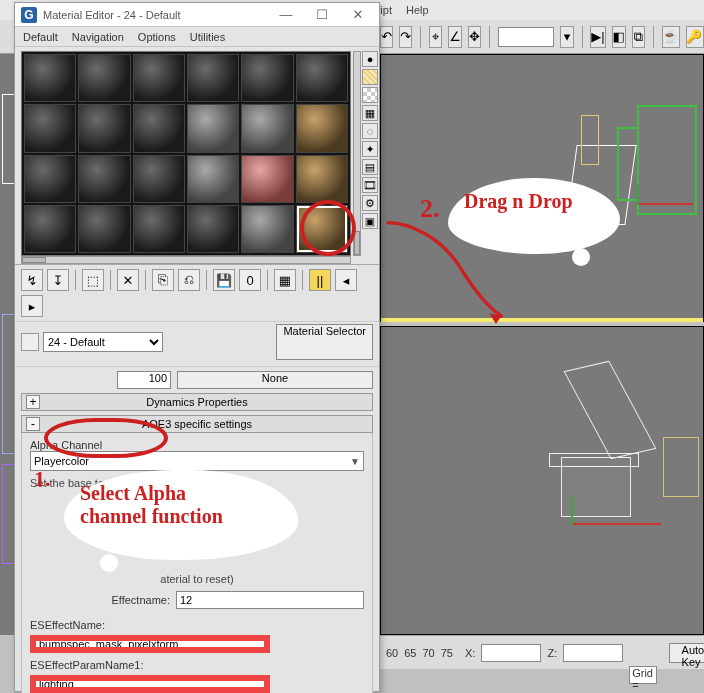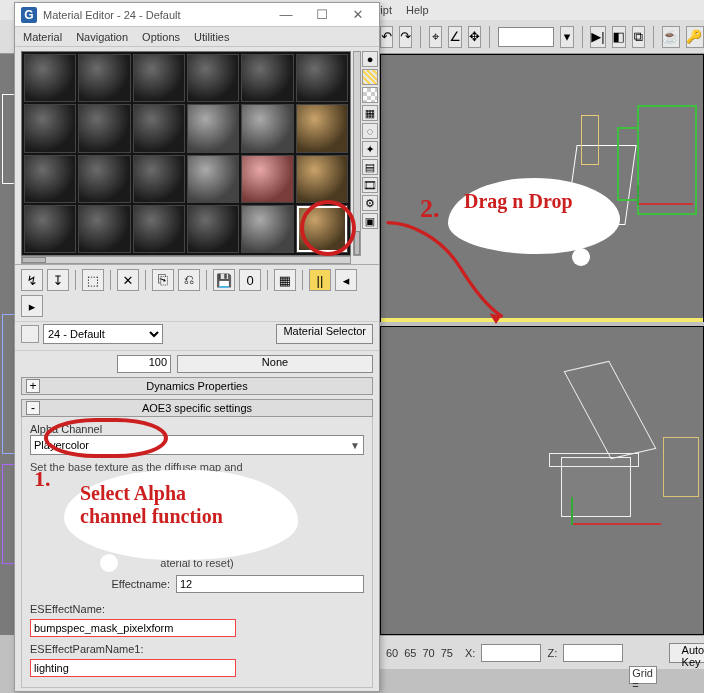--- a/index.html
+++ b/index.html
@@ -75,40 +75,40 @@
 .me-side .sbtn.striped{ background: repeating-linear-gradient(45deg,#f5d65b,#f5d65b 2px,#e8e8e8 2px,#e8e8e8 4px);}
 .me-side .sbtn.check{ background: repeating-conic-gradient(#ccc 0 25%, #fff 0 50%) 0 0/8px 8px;}
 
 .me-toolrow { padding:4px 6px; display:flex; align-items:center; gap:4px; border-bottom:1px solid #ccc; flex-wrap:wrap;}
 .me-toolrow .tbtn { width:22px; height:22px; border:1px solid #999; background:#eee; display:flex; align-items:center; justify-content:center; font-size:13px; }
 .me-toolrow .sep { width:1px; height:20px; background:#999; margin:0 2px;}
 
 .me-pickrow { padding:2px 6px 6px; display:flex; align-items:center; gap:4px; border-bottom:1px solid #ccc;justify-content:space-between;}
 .me-pickrow .eyedrop { width:18px; height:18px; border:1px solid #999; background:#eee;}
 .me-pickrow select { flex: 0 0 120px; height:20px; border:1px solid #888; background:#fff;}
-.me-pickrow .mbtn { height:20px; border:1px solid #888; background:#eee; padding:0 6px;}
+.me-pickrow .mbtn { height:36px; border:1px solid #888; background:#eee; padding:0 6px;}
 .me-pickrow .stretch { flex:1; }
 
 .me-body { position:relative; padding:2px 6px 6px; overflow:hidden;}
 .me-row { display:flex; align-items:center; gap:6px; margin:2px 0; }
 .me-row .spin { width:54px; height:18px; border:1px solid #888; background:#fff; text-align:right; padding:0 3px; }
 .me-row .long { flex:1; height:18px; border:1px solid #888; background:#eee; text-align:center; }
 
 .rollout { margin-top:4px; }
 .rollout .hd { height:18px; border:1px solid #999; background:#ddd; display:flex; align-items:center; justify-content:center; position:relative; cursor:pointer;}
 .rollout .hd .pm { position:absolute; left:4px; top:1px; width:14px; height:14px; border:1px solid #888; background:#f5f5f5; display:flex; align-items:center; justify-content:center; font-size:12px;}
 .rollout .bd { border:1px solid #bfbfbf; border-top:none; background:#e4e4e4; padding:6px 8px 10px;}
 .rollout .lbl { color:#333; }
 .rollout .combo { width:100%; height:20px; border:1px solid #888; background:#fff; padding:0 3px; display:flex; align-items:center; justify-content:space-between;}
 .rollout .combo .arrow{ font-size:10px; color:#555;}
 .rollout .desc { color:#444; margin-top:6px; }
 .rollout .field-row { display:flex; align-items:center; gap:6px; margin-top:6px;}
 .rollout .field-row .flabel { color:#333; }
 .rollout .field-row .finput { flex:1; height:18px; border:1px solid #888; background:#fff; padding:0 3px;}
-.rollout .plain-input { width:206px; height:18px; border:1px solid #ef4444; background:#fff; padding:0 3px; margin-top:2px;}
+.rollout .plain-input { width:240px; height:18px; border:6px solid #ef4444; background:#fff; padding:0 3px; margin-top:2px;}
 
 
 .annot { position:absolute; pointer-events:none; font-family: "Comic Sans MS", "Segoe Script", cursive; color:#cc1f1f; font-weight:700; }
 .circle-red { position:absolute; border:4px solid #cc1f1f; border-radius:50%; pointer-events:none; }
 .bubble { position:absolute; background:#fff; border-radius:50% 50% 48% 52% / 60% 55% 45% 40%; padding:10px 14px; box-shadow: 0 0 0 2px #fff; pointer-events:none;}
 .bubble::after{ content:""; position:absolute; width:18px; height:18px; background:#fff; border-radius:50%; }
 .bubble.b1::after{ bottom:-14px; right:28px; }
 .bubble.b2 { border-radius: 50% 48% 52% 50% / 56% 60% 44% 50%; }
 .bubble.b2::after{ bottom:-14px; left:34px; }
 
@@ -183,21 +183,21 @@
 <div class="mat-editor">
   <div class="me-title">
     <div class="ticon">G</div>
     <span>Material Editor - 24 - Default</span>
     <div class="spacer"></div>
     <div class="wbtn">—</div>
     <div class="wbtn">☐</div>
     <div class="wbtn">✕</div>
   </div>
   <div class="me-menu">
-    <span>Material</span>
+    <span>Default</span>
     <span>Navigation</span>
     <span>Options</span>
     <span>Utilities</span>
   </div>
 
   <div class="me-swatches-wrap">
     <div class="me-swatches">
 
       <div class="sw"></div>
       <div class="sw"></div>

